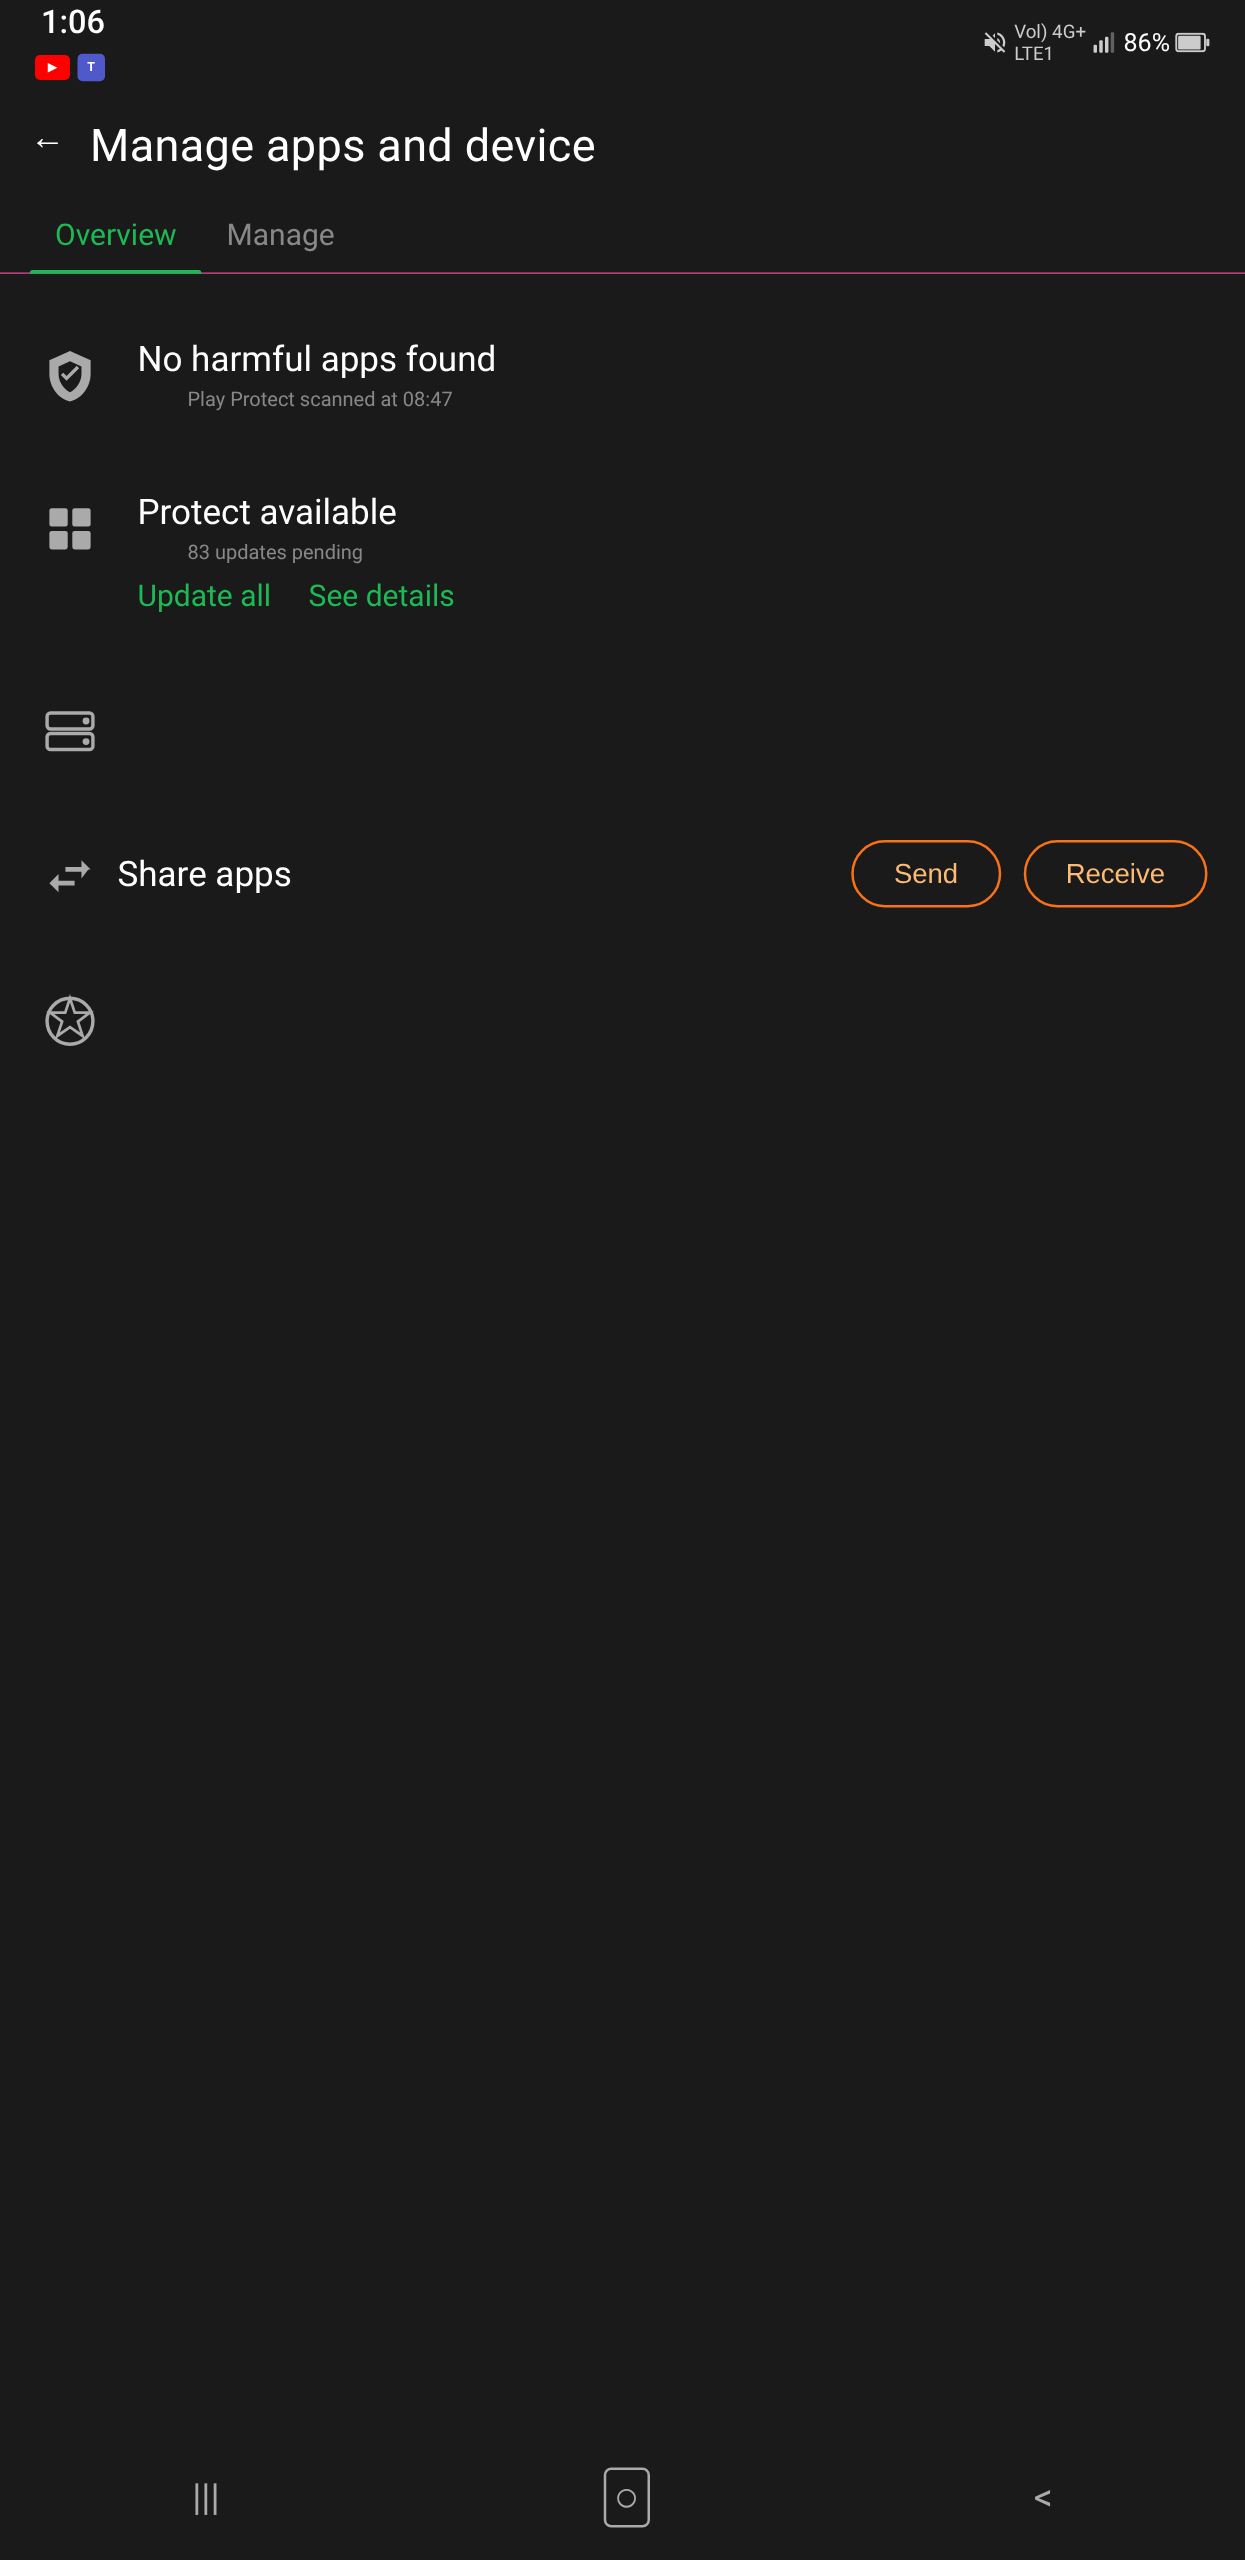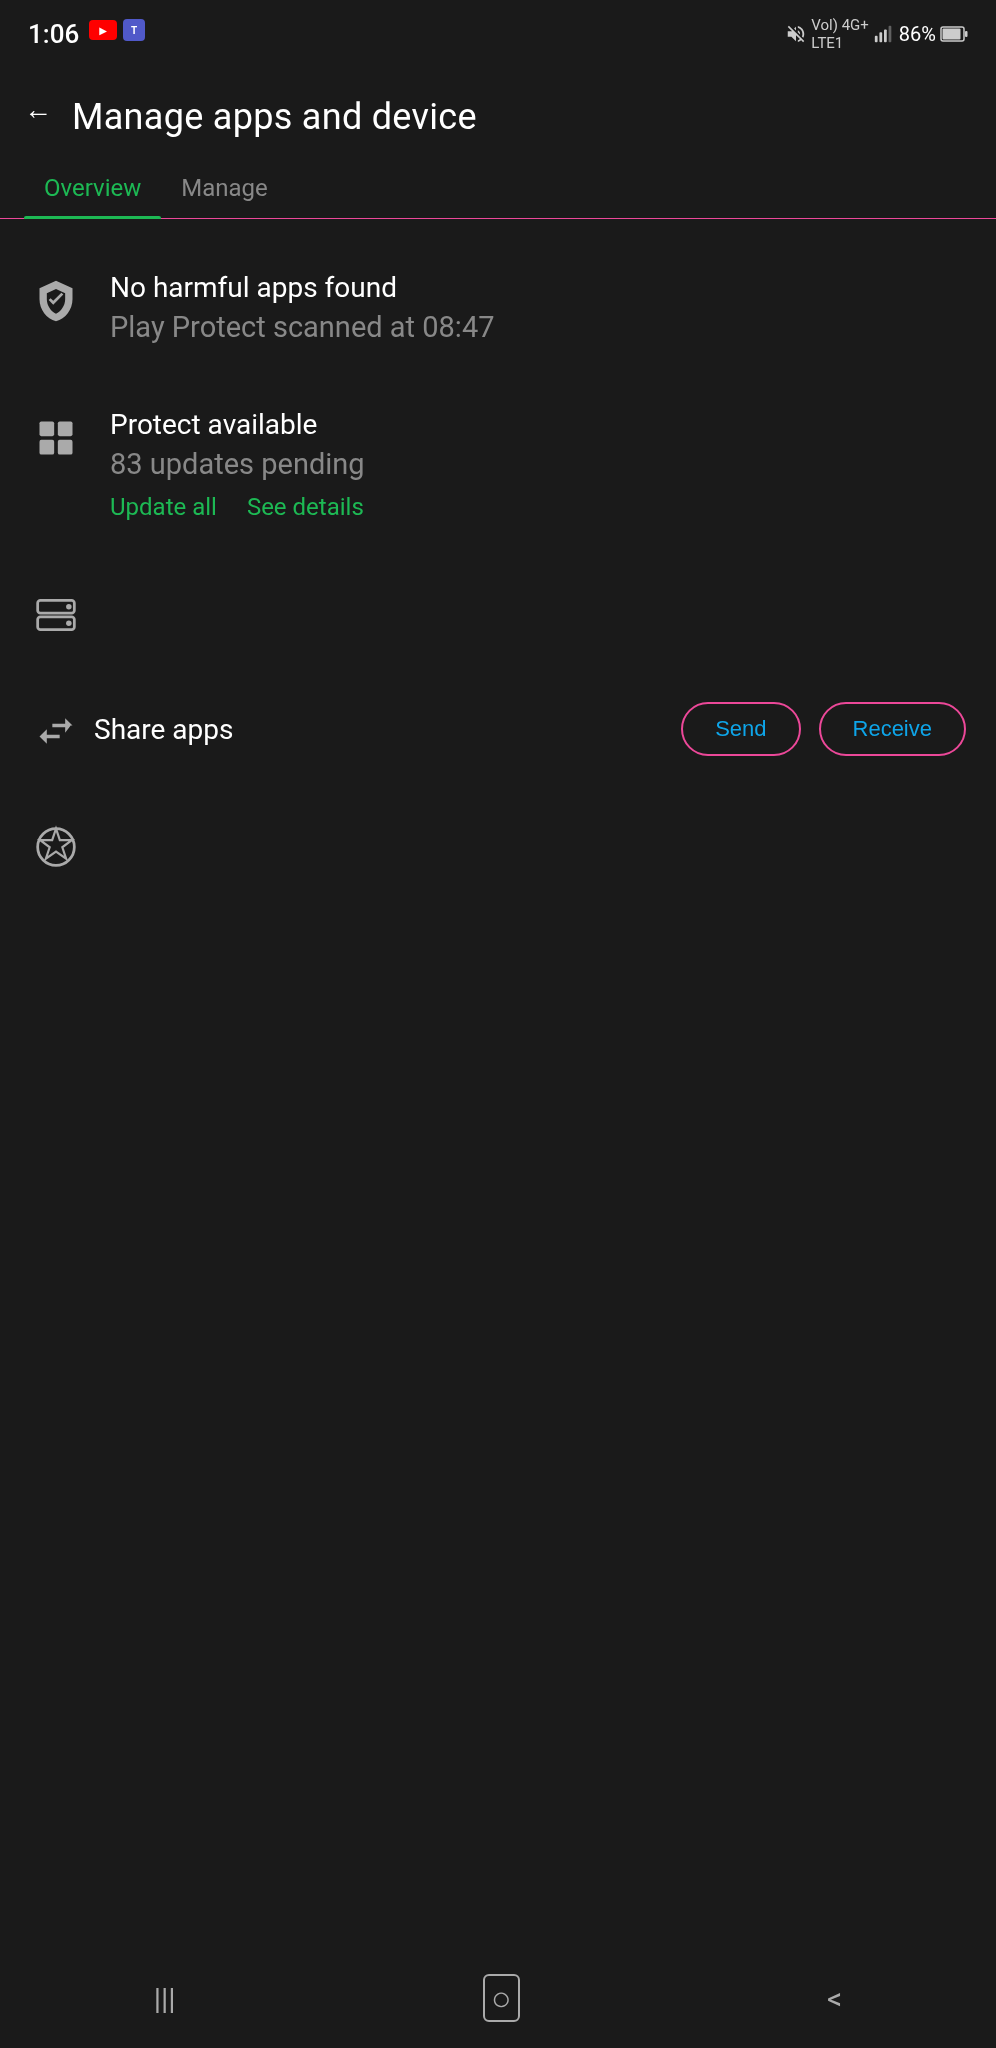--- a/index.html
+++ b/index.html
@@ -22,22 +22,23 @@
     .status-bar {
       display: flex;
       justify-content: space-between;
       align-items: center;
       padding: 18px 28px 10px 28px;
       height: 60px;
     }
 
     .status-left {
       display: flex;
-      align-items: flex-start;
+      align-items: flex-end;
       gap: 10px;
+      flex-direction: column;
     }
 
     .status-time {
       font-size: 26px;
       font-weight: 500;
       color: #ffffff;
     }
 
     .status-icons {
       display: flex;
@@ -166,36 +167,37 @@
     }
 
     .section-title {
       font-size: 28px;
       font-weight: 400;
       color: #ffffff;
       margin-bottom: 6px;
     }
 
     .section-subtitle {
-      font-size: 29px;
+      font-size: 16px;
       color: #888888;
+      margin-left: 40px;
     }
 
     .action-buttons {
       display: flex;
       gap: 10px;
       margin-top: 12px;
     }
 
     .action-btn {
-      border: 2px solid #ec4899;
+      border: 2px solid #f97316;
       border-radius: 50px;
       padding: 12px 32px;
       background: transparent;
-      color: #0ea5e9;
+      color: #fdba74;
       font-size: 22px;
       cursor: pointer;
     }
 
     
     .storage-bar-container {
       margin-top: 14px;
       height: 6px;
       background: #555555;
       border-radius: 3px;

